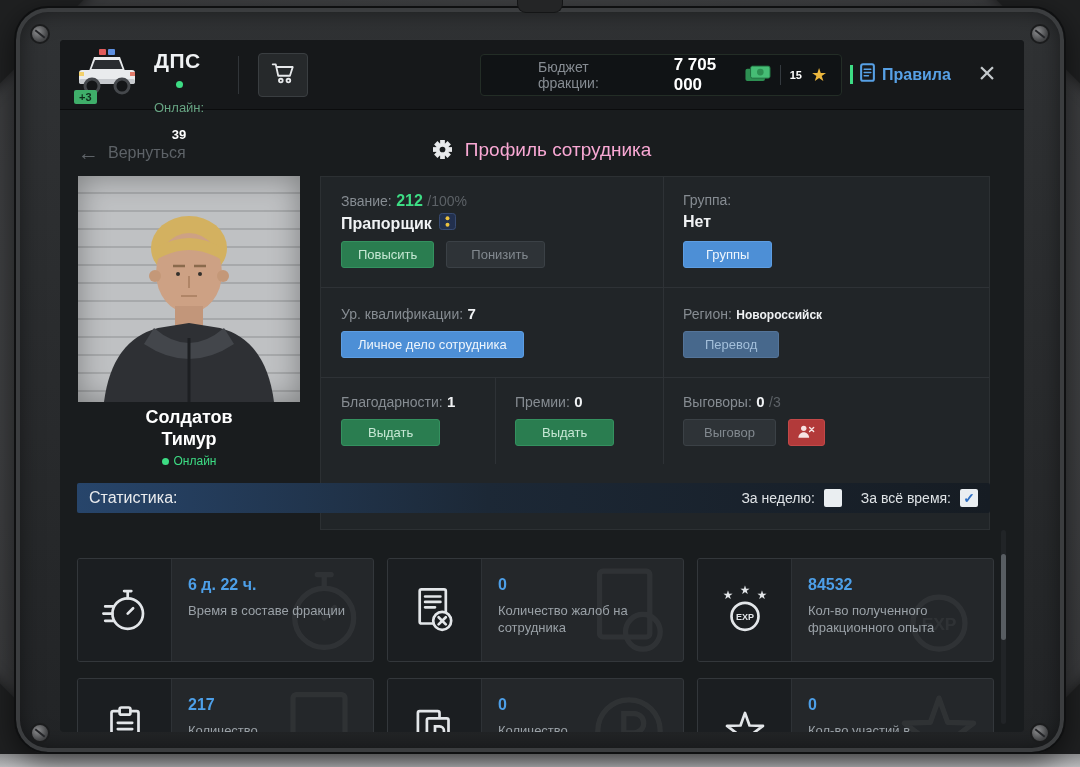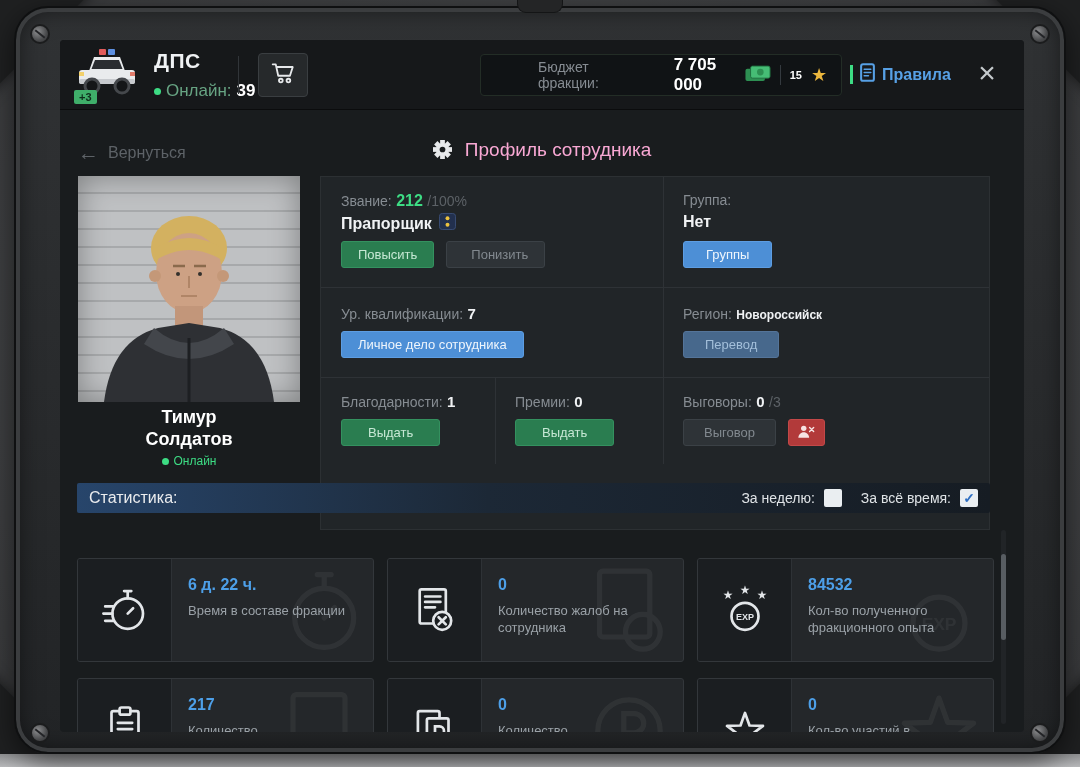--- a/index.html
+++ b/index.html
@@ -25,21 +25,21 @@
     box-shadow: inset 0 0 0 4px #3b3d3f, inset 0 0 26px rgba(0,0,0,.6), 0 8px 28px rgba(0,0,0,.55); }
   .screen { position:absolute; left:44px; top:32px; width:964px; height:692px; background:#191c1e;
     border-radius:4px; overflow:hidden; }
 
   
   .hdr { position:absolute; left:0; top:0; width:100%; height:70px; background:#16181a; border-bottom:1px solid #0b0c0d; }
   .car-wrap { position:absolute; left:14px; top:8px; width:66px; height:54px; }
   .plus-badge { position:absolute; left:0px; bottom:-2px; background:#3fae6a; color:#0f2d1c; font-size:11px;
     font-weight:bold; padding:1px 5px; border-radius:2px; }
   .faction-name { position:absolute; left:94px; top:9px; font-size:21px; font-weight:bold; color:#f0f2f4; letter-spacing:.5px; }
-  .online-row { position:absolute; left:94px; top:41px; font-size:17px; color:#67a483; display:flex; align-items:center; gap:5px; }
+  .online-row { position:absolute; left:94px; top:41px; font-size:13px; color:#67a483; display:flex; align-items:center; gap:12px;flex-direction:column; }
   .dot { width:7px; height:7px; border-radius:50%; background:#3ddc84; display:inline-block; }
   .online-row b { color:#ffffff; }
   .hdr-divider { position:absolute; left:178px; top:16px; width:1px; height:38px; background:#313539; }
   .cart-btn { position:absolute; left:198px; top:13px; width:50px; height:44px; background:#26292b;
     border:1px solid #3a3e41; border-radius:4px; display:flex; align-items:center; justify-content:center; cursor:pointer; }
   .budget { position:absolute; left:420px; top:14px; width:362px; height:42px; background:#101315;
     border:1px solid #232d26; border-radius:4px; display:flex; align-items:center; gap:9px; padding:0 14px; }
   .budget-label { font-size:14px; color:#868c92;margin-left:43px; }
   .budget-value { font-size:17px; font-weight:bold; color:#fff;margin-left:32px; }
   .budget-sep { width:1px; height:20px; background:#343a3f; }
@@ -217,22 +217,22 @@
         <circle cx="100" cy="98" r="2" fill="#33302c"></circle>
         <circle cx="122" cy="98" r="2" fill="#33302c"></circle>
         <path d="M111 100 v12 M103 120 h16" stroke="#b08567" stroke-width="2" fill="none"></path>
         <rect x="97" y="130" width="28" height="24" fill="#c2967a"></rect>
         <path d="M26 226 q8 -62 54 -74 l31 -5 31 5 q46 12 54 74 z" fill="#2e3034"></path>
         <path d="M76 152 q35 30 70 0 l10 16 q-45 30 -90 0 z" fill="#43464b"></path>
         <path d="M111 162 v64" stroke="#1d1f22" stroke-width="3"></path>
       </svg>
     </div>
     <div class="emp-name">
+      <div>Солдатов</div>
       <div>Тимур</div>
-      <div>Солдатов</div>
     </div>
     <div class="emp-online">
       <span class="dot"></span>
       <span>Онлайн</span>
     </div>
 
     <div class="info">
       <div class="vdiv" style="left:342px; top:0; height:200px;"></div>
       <div class="hdivider" style="top:110px;"></div>
       <div class="hdivider" style="top:200px;"></div>

